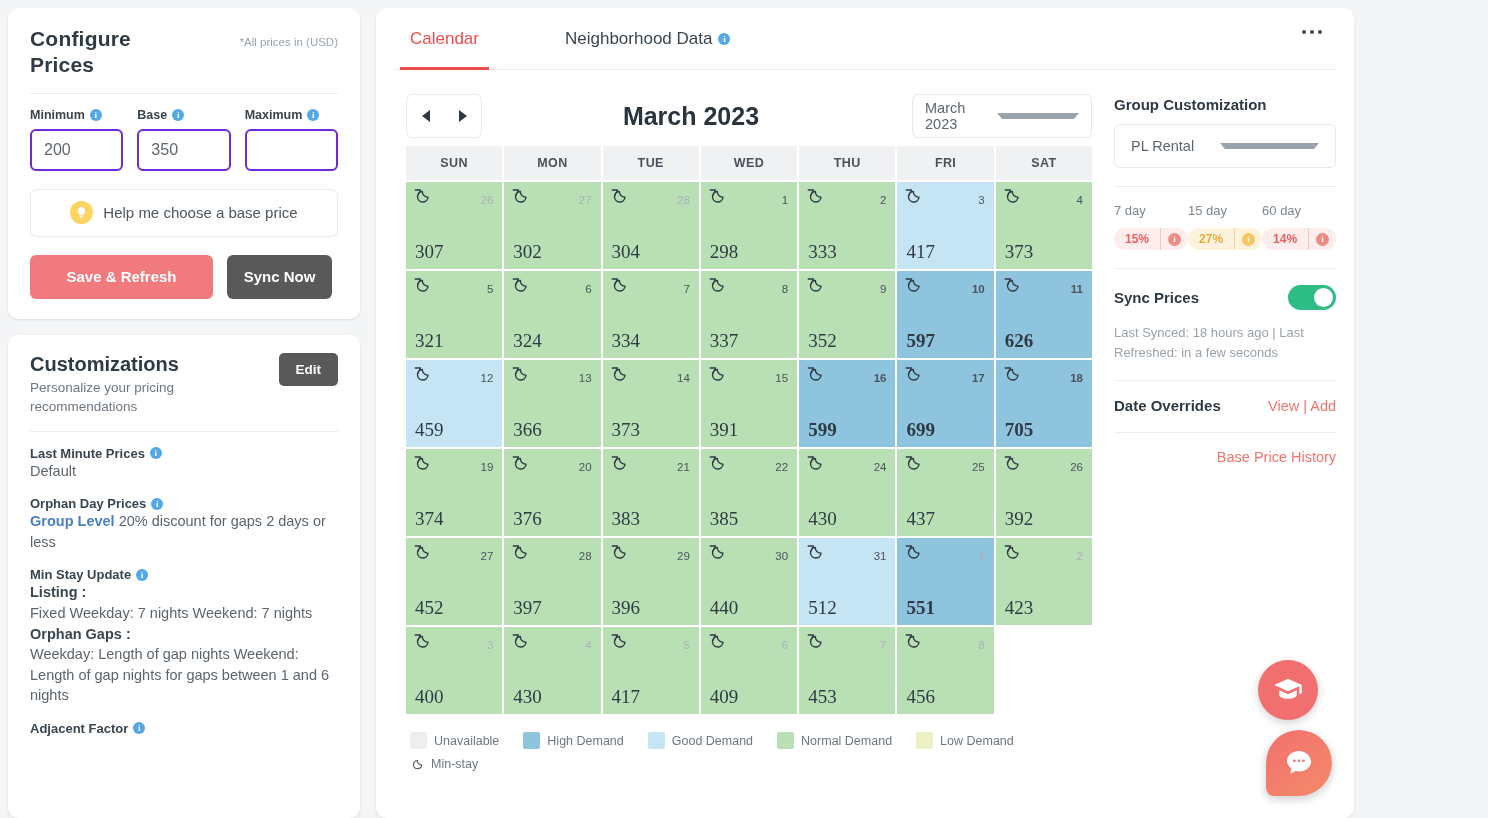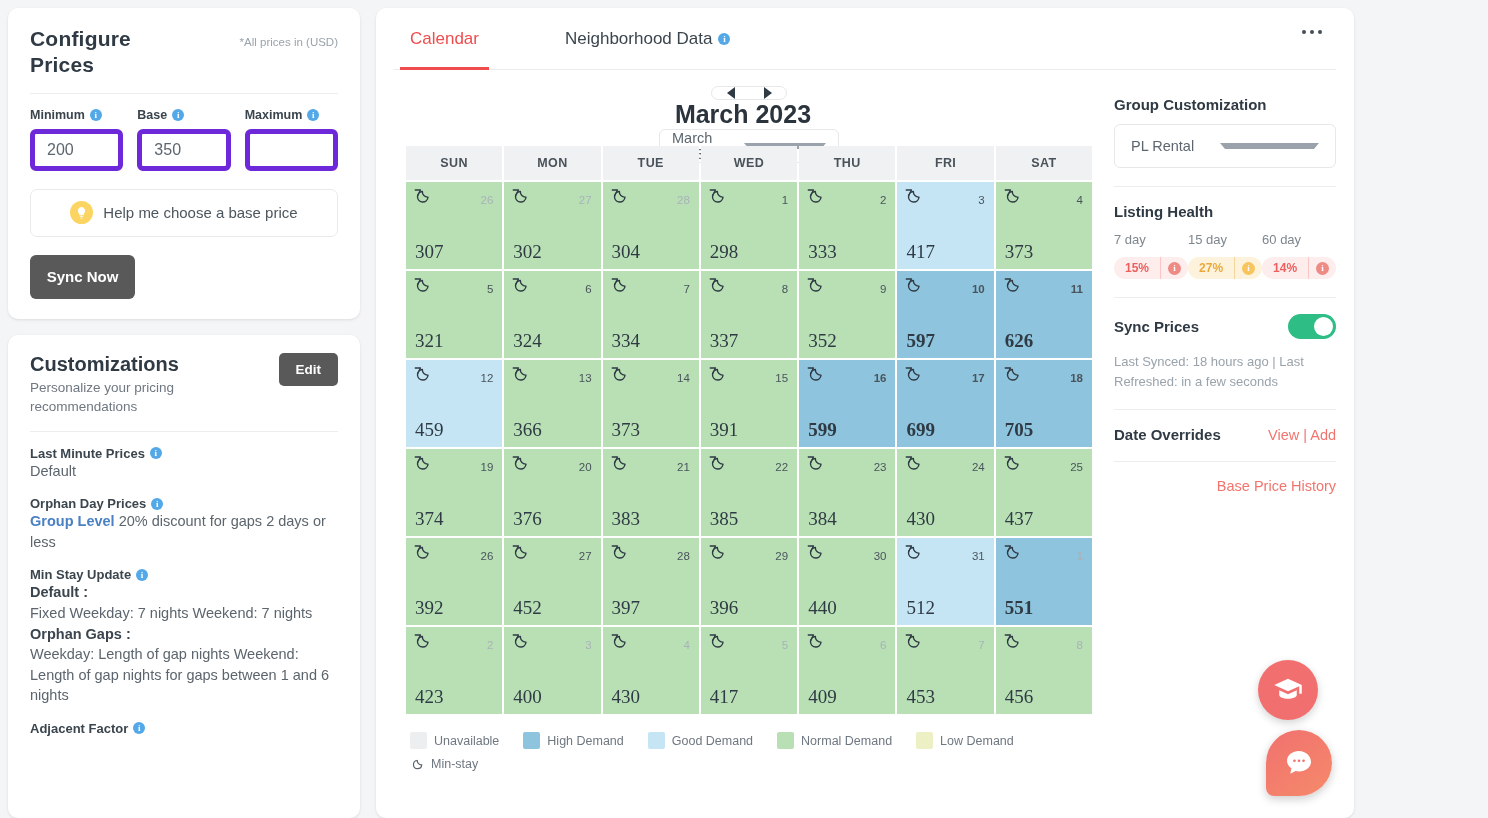--- a/index.html
+++ b/index.html
@@ -23,21 +23,21 @@
 
   .price-row { display: flex; gap: 14px; }
   .price-field { flex: 1; }
   .price-label { font-size: 12.5px; font-weight: 700; color: #3b454e; display: flex; align-items: center; gap: 5px; margin-bottom: 7px; }
   .info-dot {
     width: 12px; height: 12px; border-radius: 50%; background: #53a8e8;
     color: #fff; font-size: 9px; font-weight: 700; line-height: 12px;
     text-align: center; font-family: "Liberation Serif", serif; display: inline-block;
   }
   .price-input {
-    width: 100%; height: 42px; border: 5px solid #6d28d9; border-radius: 6px;
+    width: 100%; height: 42px; border: 2px solid #6d28d9; border-radius: 6px;
     padding: 0 12px; font-size: 16px; color: #5d666e; background: #fff;
     font-family: "Liberation Sans", sans-serif;
   }
   .price-input::placeholder { color: #c6cbd0; }
 
   .help-btn {
     margin-top: 18px; width: 100%; height: 48px; border: 1px solid #e8eaec; border-radius: 7px;
     background: #fff; display: flex; align-items: center; justify-content: center; gap: 10px;
     font-size: 15px; color: #4d565e; cursor: pointer;
   }
@@ -70,21 +70,21 @@
   .tabbar { display: flex; align-items: center; border-bottom: 1px solid #e9ebed; height: 62px; padding-left: 12px; position: relative; gap: 44px; }
   .tab { font-size: 17px; color: #3b454e; padding: 0 4px; height: 100%; display: flex; align-items: center; cursor: pointer; margin-right: 34px; position: relative; }
   .tab.active { color: #ef4d4d; }
   .tab.active::after { content:""; position: absolute; left: -6px; right: -6px; bottom: -1px; height: 3px; background: #ef4d4d; }
   .tab .info-dot { margin-left: 6px; }
   .kebab { position: absolute; right: 14px; top: 22px; display: flex; gap: 4px; cursor: pointer; }
   .kebab i { width: 4px; height: 4px; border-radius: 50%; background: #454d55; display: block; }
 
   .content { display: flex; gap: 22px; padding: 16px 0 0 12px; }
   .calcol { flex: 0 0 686px; }
-  .calhead { display: flex; align-items: center; height: 60px; flex-direction: column; }
+  .calhead { display: flex; align-items: center; height: 60px; }
   .navbox { width: 76px; height: 44px; border: 1px solid #e6e8ea; border-radius: 7px; display: flex; align-items: center; justify-content: space-around; background: #fff; }
   .navbtn { cursor: pointer; width: 0; height: 0; }
   .nav-prev { border-top: 6px solid transparent; border-bottom: 6px solid transparent; border-right: 8px solid #2f3a44; }
   .nav-next { border-top: 6px solid transparent; border-bottom: 6px solid transparent; border-left: 8px solid #2f3a44; }
   .cal-title { flex: 1; text-align: center; font-size: 25px; font-weight: 700; color: #2b343c; padding-right: 12px; }
   .monthsel {
     width: 180px; height: 44px; border: 1px solid #e6e8ea; border-radius: 6px; background: #fff;
     display: flex; align-items: center; padding: 0 12px; font-size: 14.5px; color: #5d666e; cursor: pointer;
   }
   .monthsel span { flex: 1; }
@@ -195,20 +195,21 @@
       <div class="help-btn">
         <span class="bulb">
           <svg viewBox="0 0 24 24" fill="#fff">
               <path d="M12 2a7 7 0 0 0-4 12.7V17h8v-2.3A7 7 0 0 0 12 2zM9 19h6v1.5H9zm1 2.5h4V23h-4z"></path>
             </svg>
         </span>
         <span>Help me choose a base price</span>
       </div>
 
       <div class="btn-row">
+        <button class="btn btn-save">Save &amp; Refresh</button>
         <button class="btn btn-sync">Sync Now</button>
       </div>
     </div>
 
     <div class="card cust">
       <div class="cust-head">
         <div>
           <div class="cust-title">Customizations</div>
           <div class="cust-sub">Personalize your pricing recommendations</div>
         </div>
@@ -230,21 +231,21 @@
           <span class="info-dot">i</span>
         </div>
         <div class="co-value"><span class="co-blue">Group Level</span><span> 20% discount for gaps 2 days or less</span></div>
       </div>
 
       <div class="co-block">
         <div class="co-label">
           <span>Min Stay Update</span>
           <span class="info-dot">i</span>
         </div>
-        <div class="co-value"><b>Default :</b></div>
+        <div class="co-value"><b>Listing :</b></div>
         <div class="co-value">Fixed Weekday: 7 nights Weekend: 7 nights</div>
         <div class="co-value"><b>Orphan Gaps :</b></div>
         <div class="co-value">Weekday: Length of gap nights Weekend: Length of gap nights for gaps between 1 and 6 nights</div>
       </div>
 
       <div class="co-block">
         <div class="co-label">
           <span>Adjacent Factor</span>
           <span class="info-dot">i</span>
         </div>
@@ -489,28 +490,20 @@
                 <path d="M20 13.5A7 7 0 0 1 12.5 6a7 7 0 1 0 7.5 7.5z"></path>
               </svg>
               <span class="dnum">22</span>
               <span class="price">385</span>
             </div>
             <div class="cell c-normal">
               <svg class="moon " viewBox="0 0 24 24" fill="none" stroke="#2f3a44" stroke-width="1.8" stroke-linecap="round" stroke-linejoin="round">
   <path d="M3 4h7l-4 8"></path>
                 <path d="M20 13.5A7 7 0 0 1 12.5 6a7 7 0 1 0 7.5 7.5z"></path>
               </svg>
-              <span class="dnum">23</span>
-              <span class="price">384</span>
-            </div>
-            <div class="cell c-normal">
-              <svg class="moon " viewBox="0 0 24 24" fill="none" stroke="#2f3a44" stroke-width="1.8" stroke-linecap="round" stroke-linejoin="round">
-  <path d="M3 4h7l-4 8"></path>
-                <path d="M20 13.5A7 7 0 0 1 12.5 6a7 7 0 1 0 7.5 7.5z"></path>
-              </svg>
               <span class="dnum">24</span>
               <span class="price">430</span>
             </div>
             <div class="cell c-normal">
               <svg class="moon " viewBox="0 0 24 24" fill="none" stroke="#2f3a44" stroke-width="1.8" stroke-linecap="round" stroke-linejoin="round">
   <path d="M3 4h7l-4 8"></path>
                 <path d="M20 13.5A7 7 0 0 1 12.5 6a7 7 0 1 0 7.5 7.5z"></path>
               </svg>
               <span class="dnum">25</span>
               <span class="price">437</span>
@@ -660,21 +653,20 @@
       </div>
 
       <div class="rail">
         <h4>Group Customization</h4>
         <div class="railsel">
           <span>PL Rental</span>
           <span class="caret"></span>
         </div>
         <div class="rail-rule"></div>
 
-        <h4>Listing Health</h4>
         <div class="health-row" id="health-row">
             <div class="health-item"><div class="health-day">7 day</div><div class="pill red">
                 <span class="pv">15%</span>
                 <span class="sep"></span>
                 <span class="pi">i</span>
               </div></div>
             <div class="health-item"><div class="health-day">15 day</div><div class="pill amber">
                 <span class="pv">27%</span>
                 <span class="sep"></span>
                 <span class="pi">i</span>

